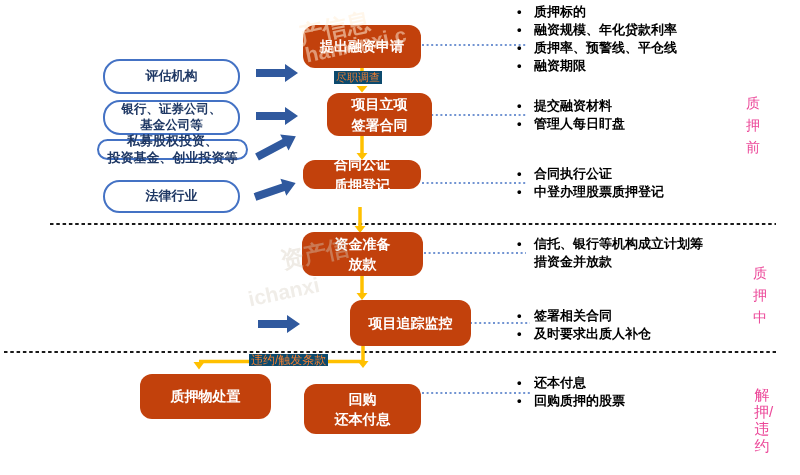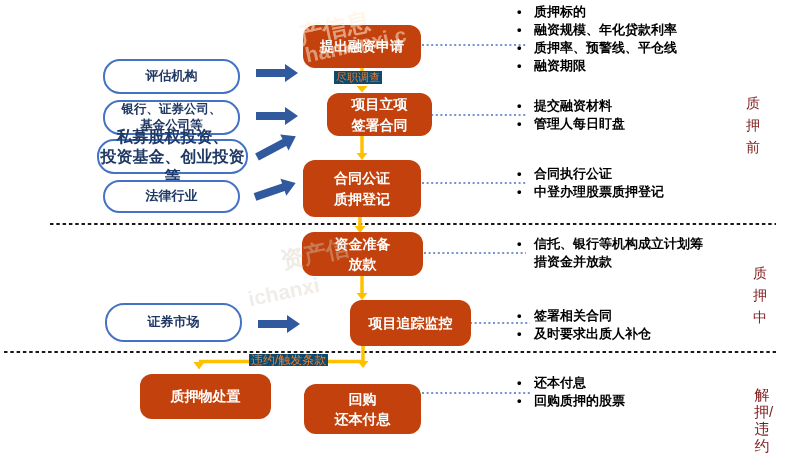--- a/index.html
+++ b/index.html
@@ -21,21 +21,21 @@
 
   
   .bgroup{position:absolute;left:517px;z-index:2;width:245px;}
   .brow{display:flex;align-items:flex-start;font-size:13px;font-weight:bold;color:#000;
         line-height:18px;}
   .brow .dot{width:17px;flex:0 0 17px;}
   .brow .btext{display:block;}
   .bgroup.wrap .btext{width:172px;}
 
   
-  .stage{position:absolute;z-index:2;width:16px;font-size:14px;color:#7f1d1d;
+  .stage{position:absolute;z-index:2;width:16px;font-size:14px;color:#ec4899;
          word-break:break-all;text-align:center;font-weight:400;}
   .stage.lh22{line-height:22px;}
   .stage.lh17{line-height:17px;font-size:15px;}
 
   
   .clabel{position:absolute;z-index:3;color:#ED7D31;font-weight:normal;background:#0c4a6e;
           padding:0 2px;}
   .clabel.due{left:334px;top:71px;font-size:11px;line-height:13px;}
   .clabel.trigger{left:249px;top:354px;font-size:12px;line-height:12px;}
 
@@ -127,29 +127,28 @@
         </g>
       <g>
           <line x1="422" y1="393" x2="530" y2="393"></line>
         </g>
     </g>
   </svg>
 
   <div class="lbox" style="left:103px;top:59px;width:137px;height:35px;">评估机构</div>
   <div class="lbox" style="left:103px;top:100px;width:137px;height:35px;font-size:12.5px;">银行、证券公司、
 基金公司等</div>
-  <div class="lbox" style="left:97px;top:139px;width:151px;height:35px;font-size:16px;">私募股权投资、
+  <div class="lbox" style="left:97px;top:139px;width:151px;height:21px;font-size:13px;">私募股权投资、
 投资基金、创业投资等</div>
   <div class="lbox" style="left:103px;top:180px;width:137px;height:33px;">法律行业</div>
-  <div class="lbox" style="left:105px;top:303px;width:137px;height:39px;border-radius:19px;">证券市场</div>
 
   <div class="obox" style="left:303px;top:25px;width:118px;height:43px;">提出融资申请</div>
   <div class="obox" style="left:303px;top:93px;width:105px;height:43px;margin-left:24px;">项目立项
 签署合同</div>
-  <div class="obox" style="left:303px;top:160px;width:118px;height:57px;">合同公证
+  <div class="obox" style="left:303px;top:160px;width:118px;height:29px;">合同公证
 质押登记</div>
   <div class="obox" style="left:302px;top:232px;width:121px;height:44px;">资金准备
 放款</div>
   <div class="obox" style="left:302px;top:300px;width:121px;height:46px;margin-left:48px;">项目追踪监控</div>
   <div class="obox" style="left:140px;top:374px;width:131px;height:45px;text-align:center;">质押物处置</div>
   <div class="obox" style="left:304px;top:368px;width:117px;height:50px;margin-top:16px;">回购
 还本付息</div>
 
   <div class="clabel due">尽职调查</div>
   <div class="clabel trigger">违约/触发条款</div>

